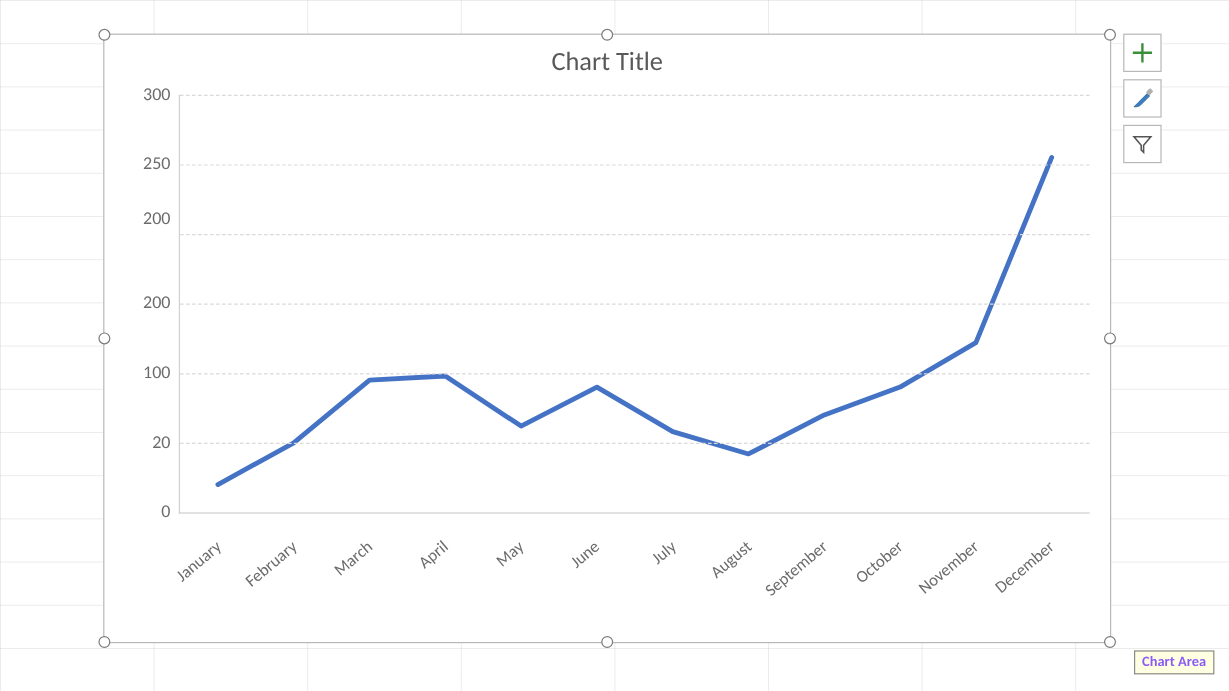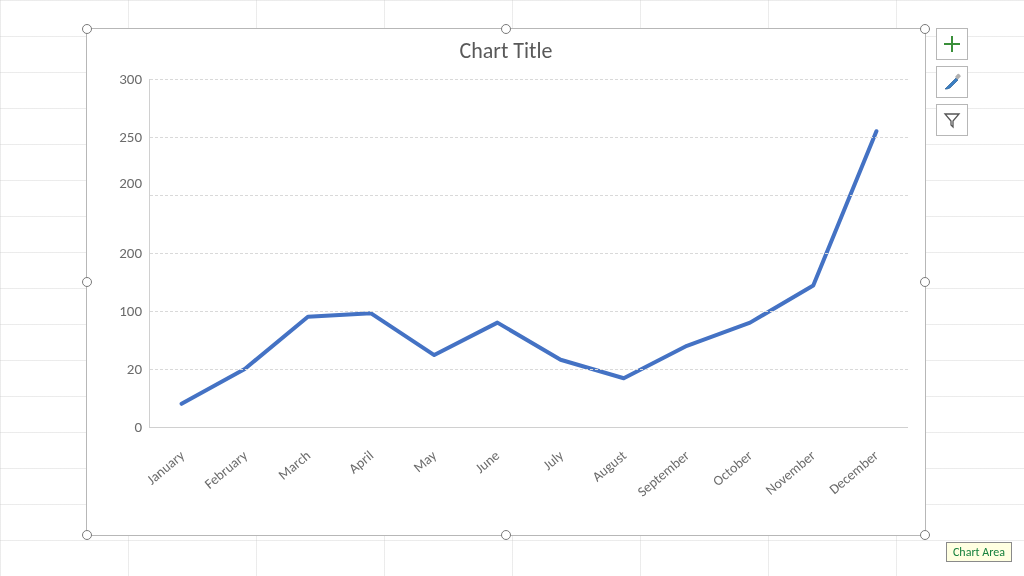--- a/index.html
+++ b/index.html
@@ -140,21 +140,22 @@
 
   
   .tooltip {
     position: absolute;
     right: 12px;
     bottom: 14px;
     background: #ffffe1;
     border: 1px solid #8a8a8a;
     font-size: 12px;
     padding: 2px 6px;
-    color: #15803d;
+    color: #8b5cf6;
+    font-weight: bold;
   }
 </style>
 </head>
 <body>
 
 <div class="sheet-grid"></div>
 
 <div class="chart-frame">
 
   <div class="handle tl"></div>

